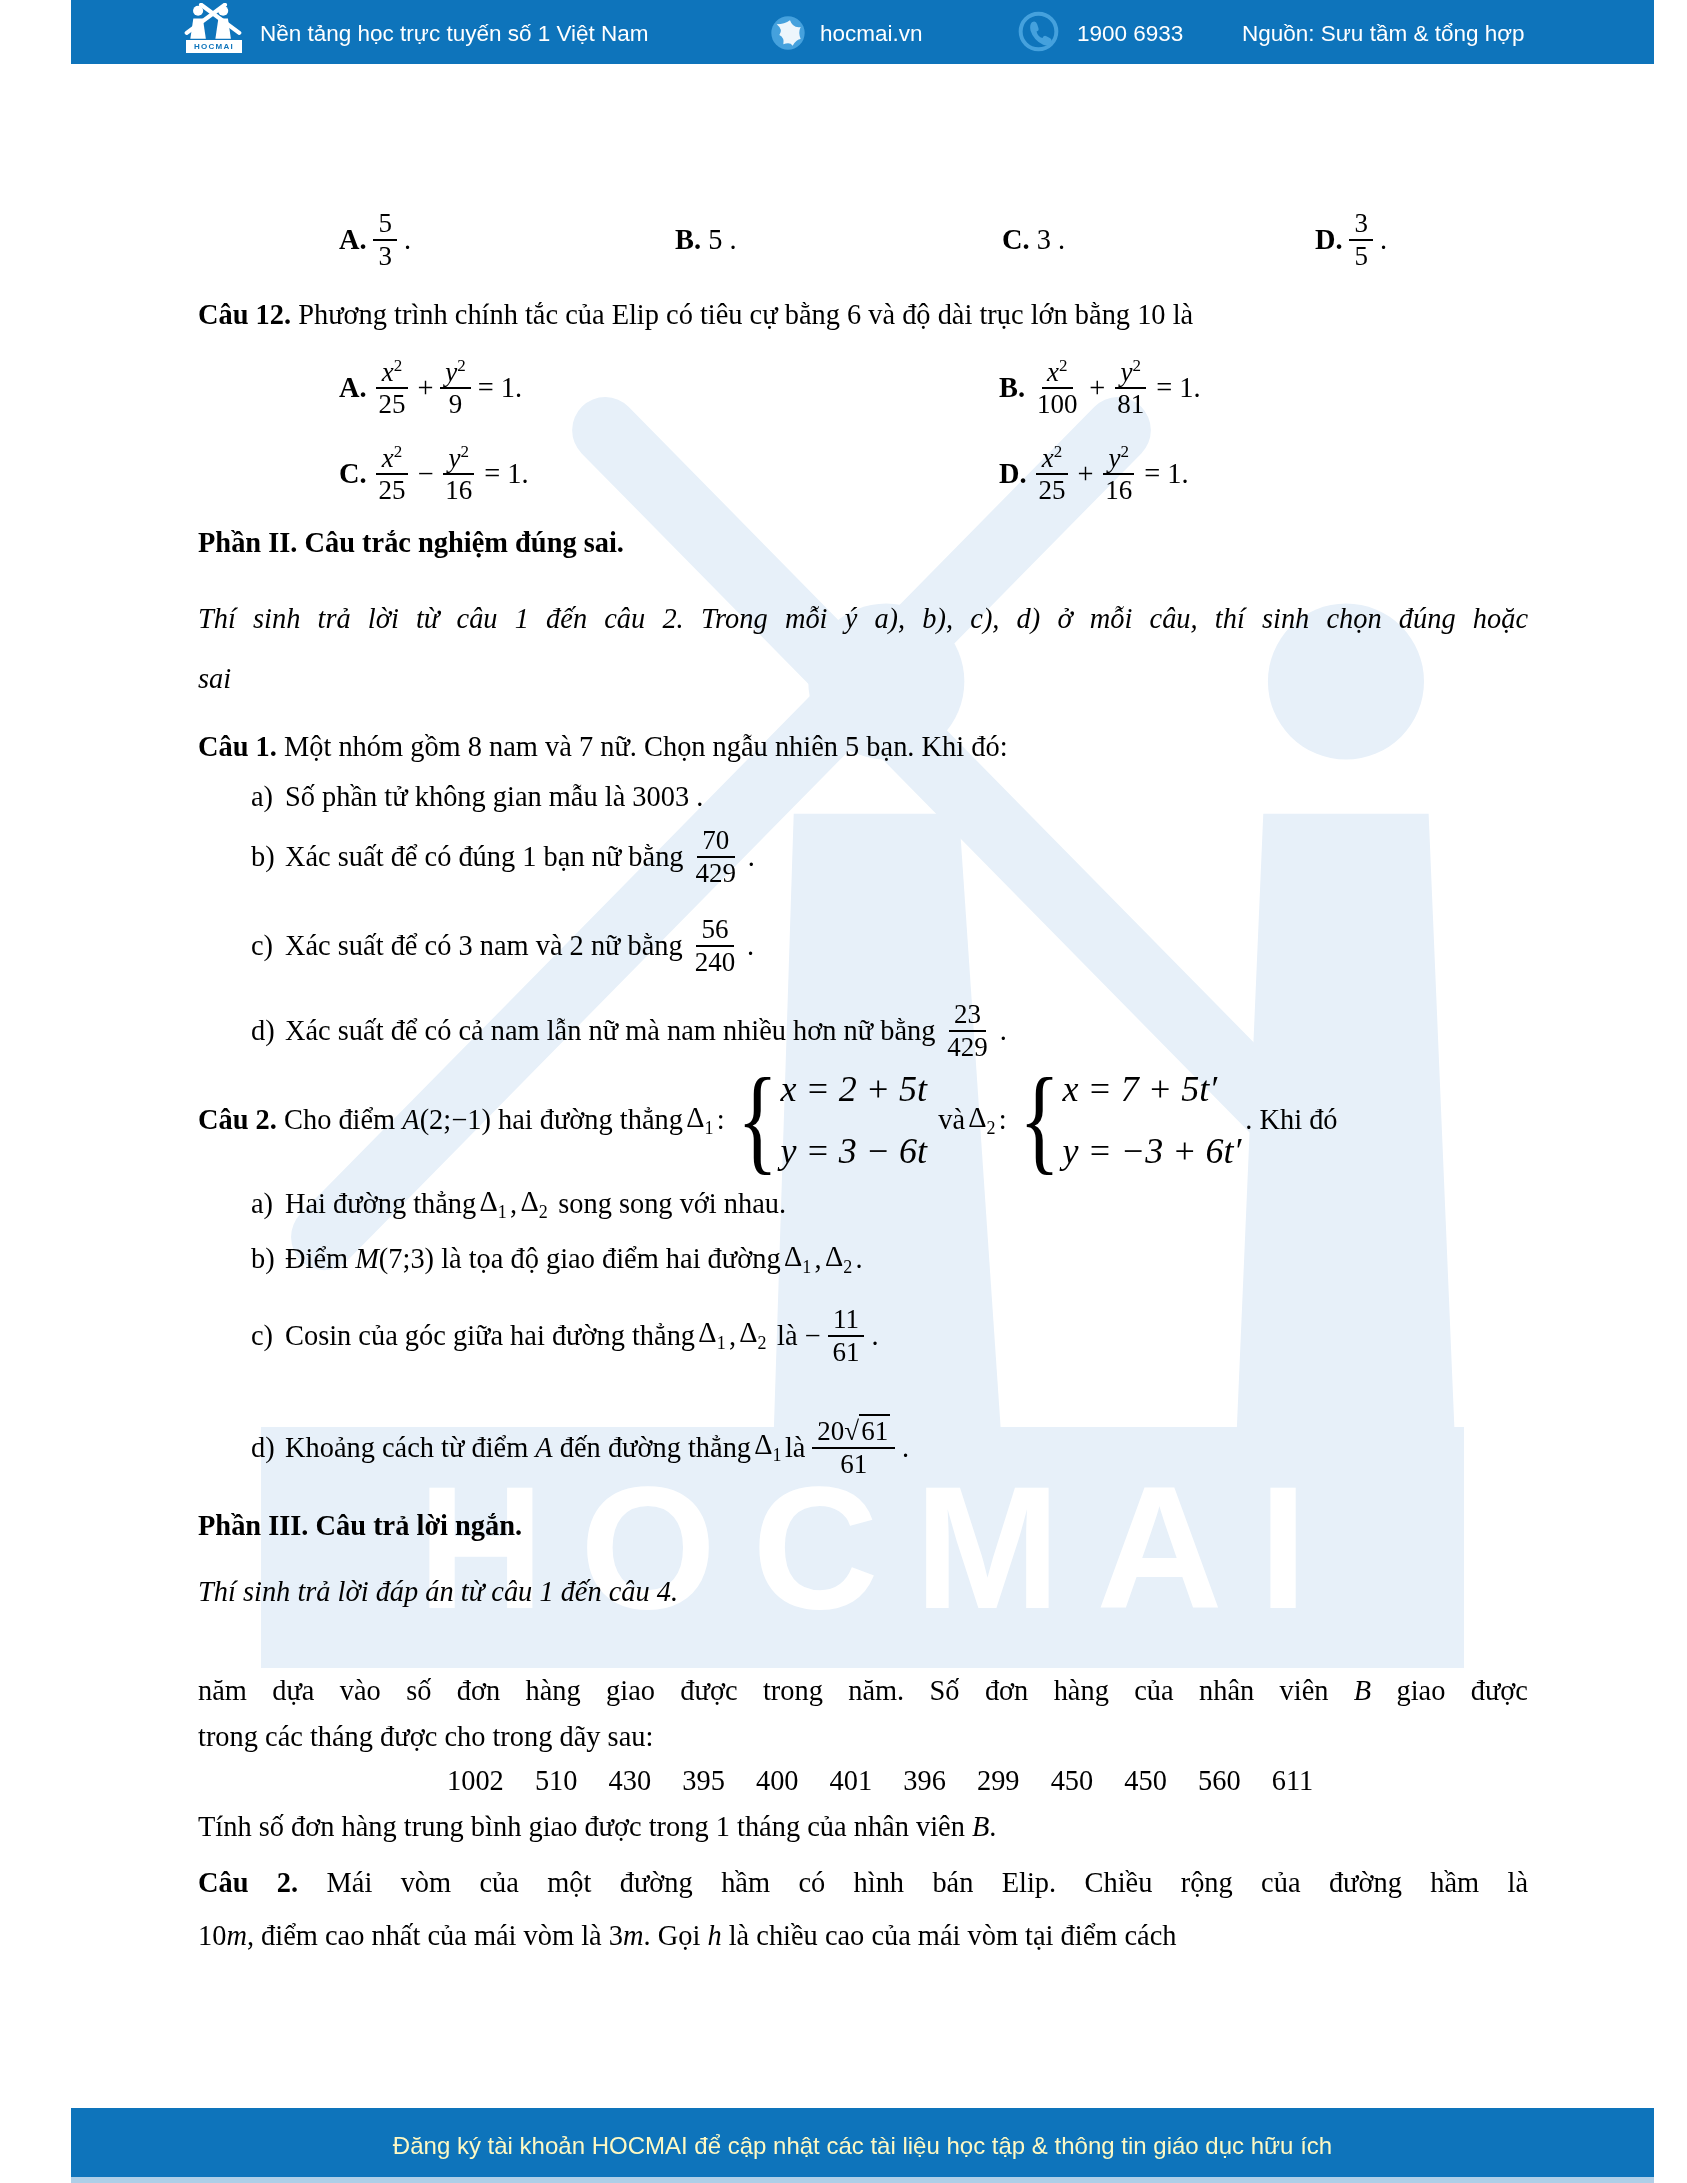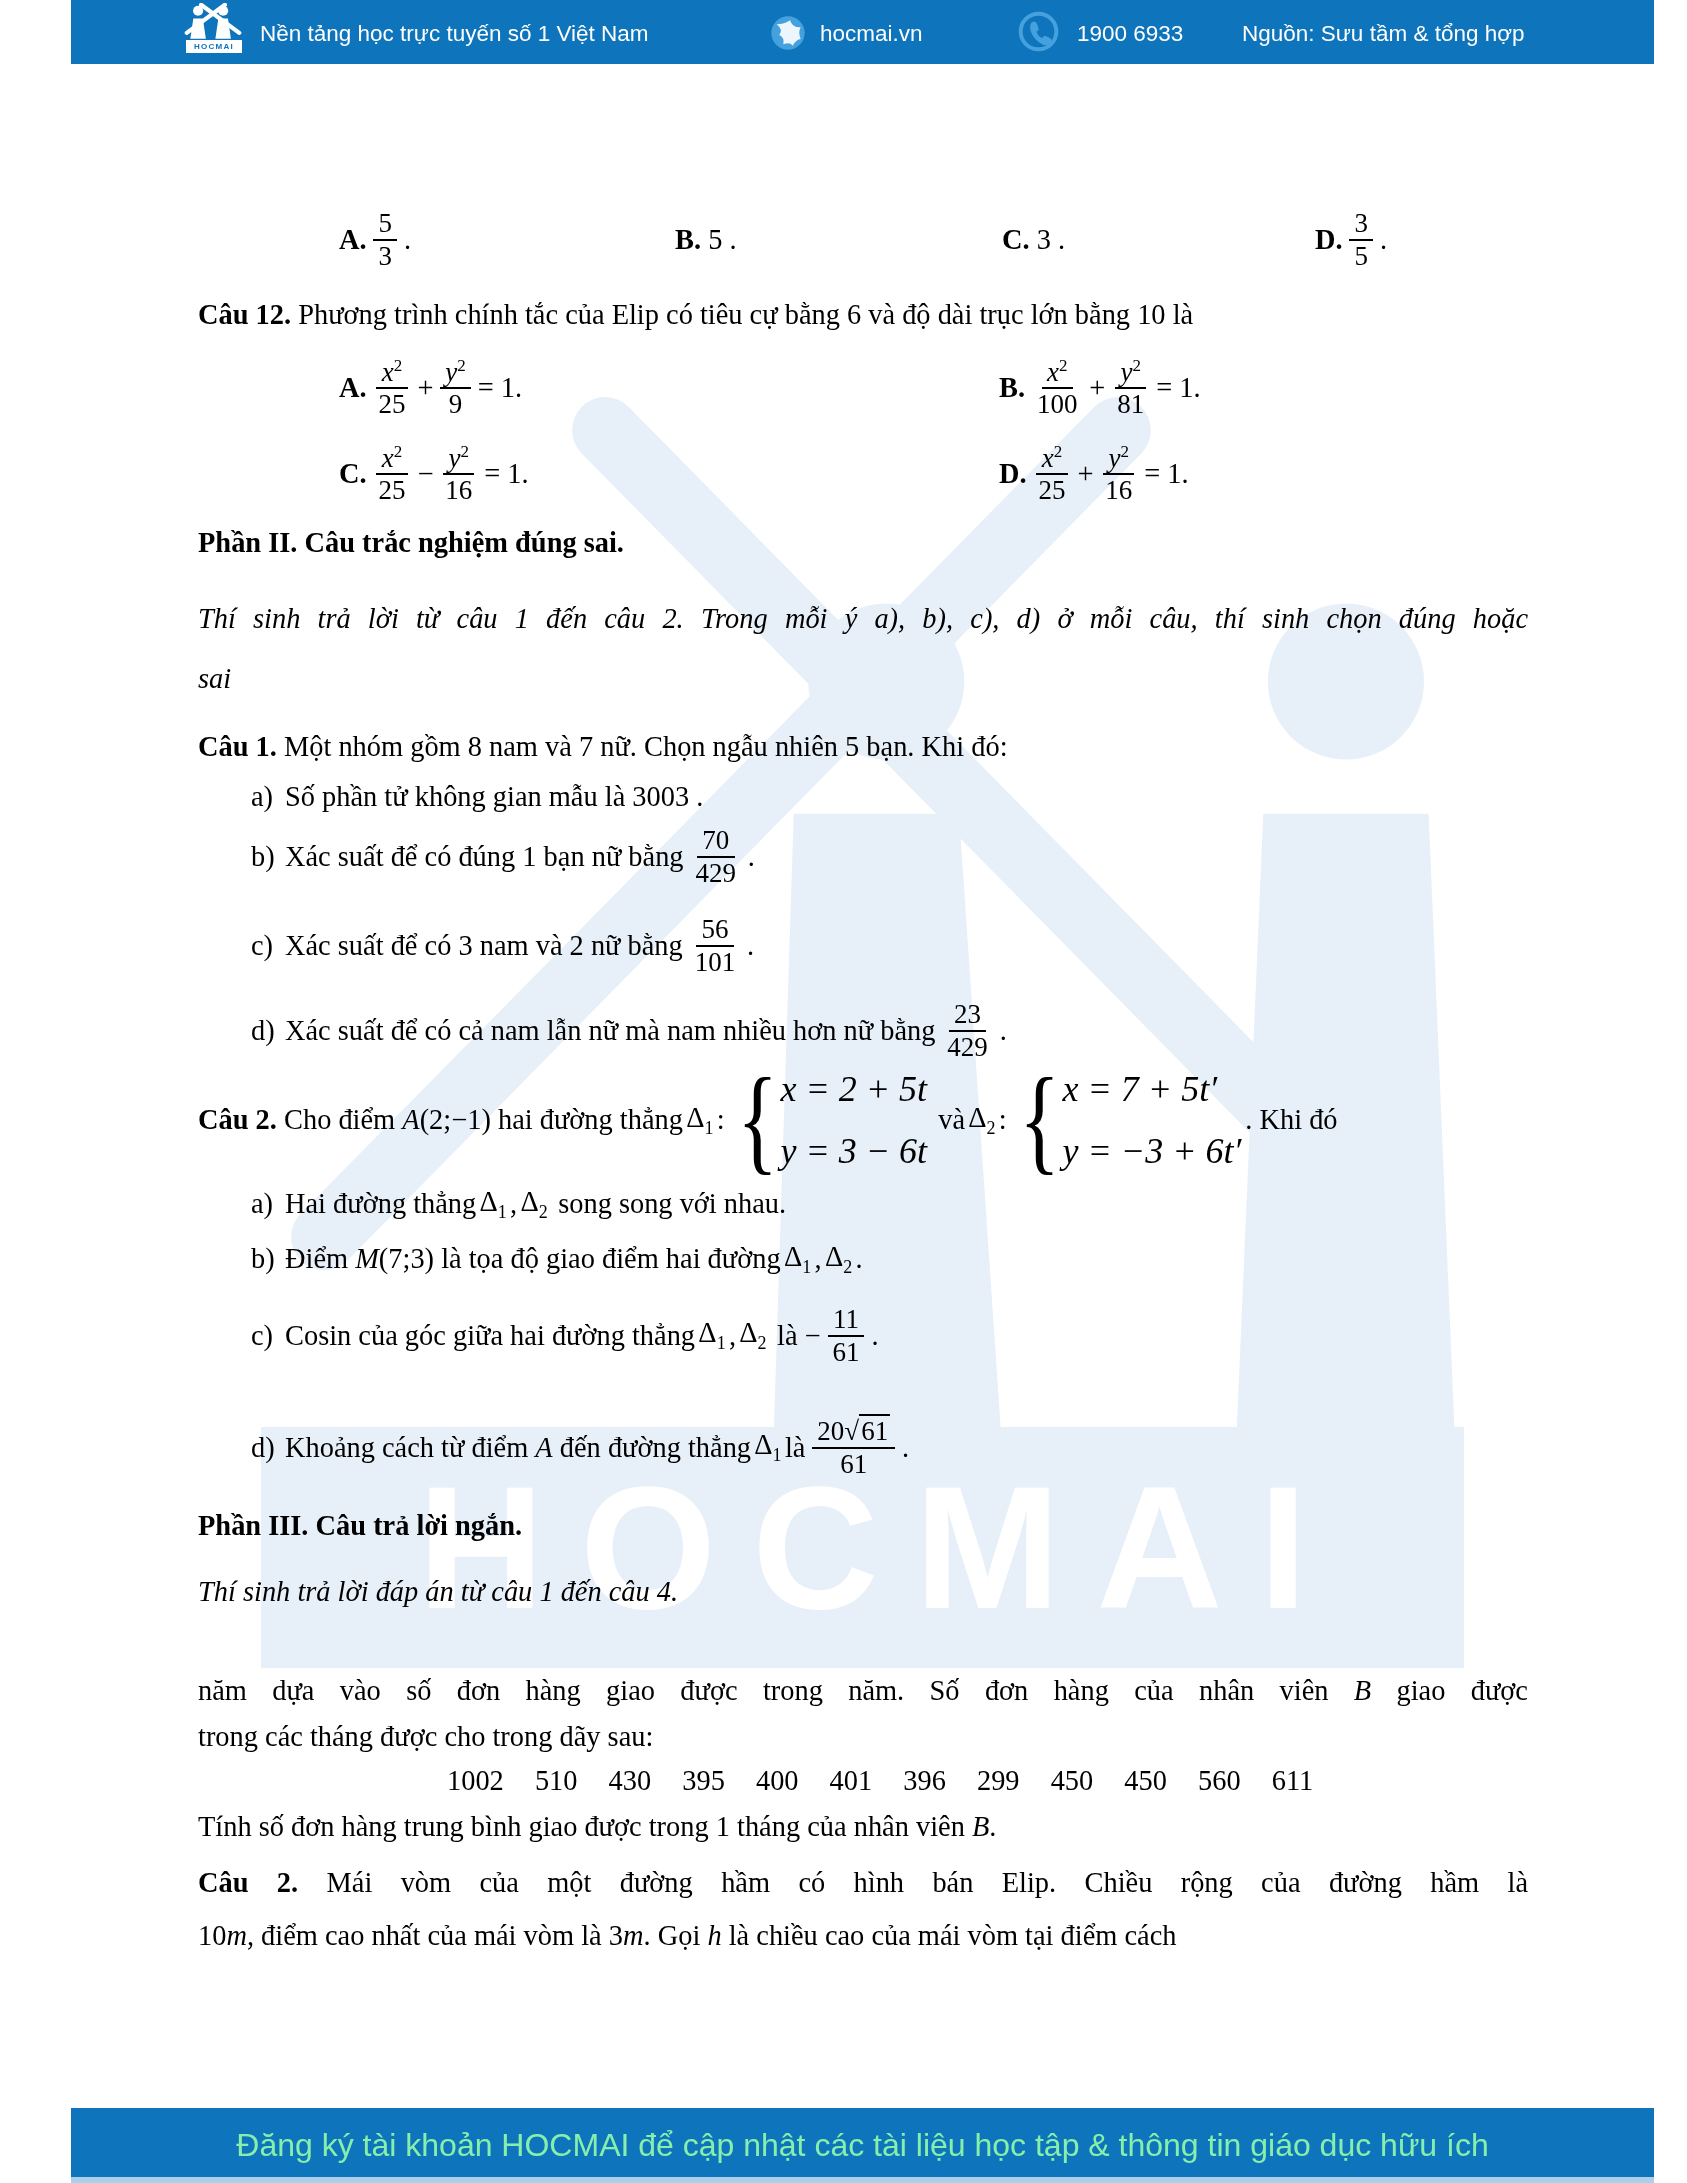--- a/index.html
+++ b/index.html
@@ -9,21 +9,21 @@
   .b{font-weight:bold;}
   .i{font-style:italic;}
   
   .topbar{position:absolute;left:71px;top:0;width:1583px;height:64px;background:#0e74bb;
           color:#fff;font-family:"Liberation Sans",sans-serif;font-size:22.5px;}
   .topbar .vmid{position:absolute;top:0;height:68px;display:flex;align-items:center;}
   .logo-box{position:absolute;left:115px;top:40px;width:56px;height:12.6px;background:#fff;
             display:flex;align-items:center;justify-content:center;
             font-size:8px;font-weight:bold;letter-spacing:1.3px;color:#0e74bb;}
   .footbar{position:absolute;left:71px;top:2108px;width:1583px;height:75px;background:#0e74bb;
-           color:#86efac;font-family:"Liberation Sans",sans-serif;font-size:32px;
+           color:#fef9c3;font-family:"Liberation Sans",sans-serif;font-size:24px;
            display:flex;align-items:center;justify-content:center;}
   .footbar .strip{position:absolute;left:0;bottom:0;width:100%;height:6px;background:#aecfe8;}
   
   .wm{position:absolute;left:0;top:0;width:1687px;height:2183px;pointer-events:none;}
   .wm-box{position:absolute;left:261px;top:1427px;width:1203px;height:241px;background:#e7f0f9;
           display:flex;align-items:center;justify-content:center;}
   .wm-text{font-family:"Liberation Sans",sans-serif;font-weight:bold;font-size:175px;
            letter-spacing:36px;color:#ffffff;line-height:1;padding-left:36px;}
   
   .frac{display:inline-flex;flex-direction:column;align-items:center;text-align:center;
@@ -192,21 +192,21 @@
         <span class="num">70</span>
         <span class="den">429</span>
       </span>
     <span>.</span>
   </div>
   <div class="abs row" style="left:251px;top:901px;height:89px;">
     <span class="item-label">c)</span>
     <span>Xác suất để có 3 nam và 2 nữ bằng</span>
     <span class="frac">
         <span class="num">56</span>
-        <span class="den">101</span>
+        <span class="den">240</span>
       </span>
     <span>.</span>
   </div>
   <div class="abs row" style="left:251px;top:986px;height:89px;">
     <span class="item-label">d)</span>
     <span>Xác suất để có cả nam lẫn nữ mà nam nhiều hơn nữ bằng</span>
     <span class="frac">
         <span class="num">23</span>
         <span class="den">429</span>
       </span>

